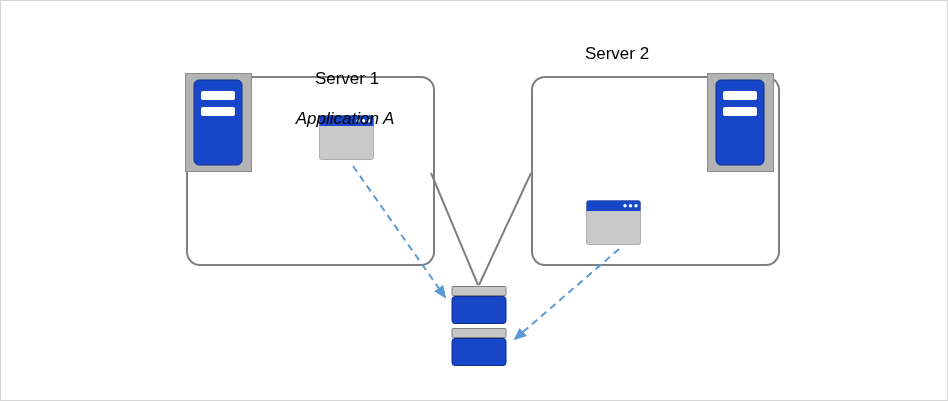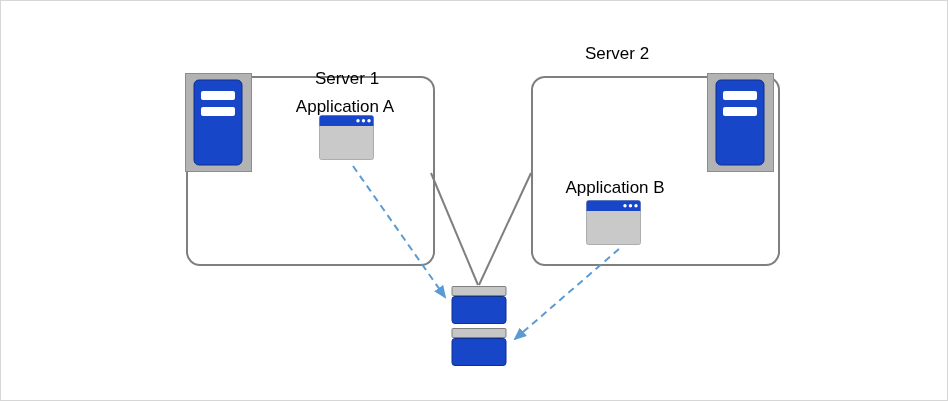--- a/index.html
+++ b/index.html
@@ -29,21 +29,21 @@
   .label {
     position: absolute;
     transform: translateX(-50%);
     white-space: nowrap;
     font-size: 17px;
     line-height: 20px;
     color: #000000;
   }
   #server1-label { left: 346px; top: 40px; margin-top: 28px; }
   #server2-label { left: 616px; top: 43px; }
-  #app-a-label  { left: 344px; top: 96px; }
+  #app-a-label  { left: 344px; top: 108px; font-style: italic; }
   #app-b-label  { left: 614px; top: 177px; }
   #shared-disk-label { left: 478px; top: 371px; }
 
   .icon-wrap { position: absolute; }
   #server1-icon { left: 184px; top: 72px; }
   #server2-icon { left: 706px; top: 72px; }
   #app-a-icon   { left: 318px; top: 114px; }
   #app-b-icon   { left: 585px; top: 199px; }
   #shared-disk-icon { left: 450px; top: 285px; }
 
@@ -117,15 +117,14 @@
       <rect x="1" y="0.5" width="54" height="9" rx="1" fill="#c6c6c6" stroke="#7f7f7f"></rect>
       <rect x="1" y="10.5" width="54" height="27" rx="3" fill="#1747c8" stroke="#0f2f8c"></rect>
       <rect x="1" y="42.5" width="54" height="9" rx="1" fill="#c6c6c6" stroke="#7f7f7f"></rect>
       <rect x="1" y="52.5" width="54" height="27" rx="3" fill="#1747c8" stroke="#0f2f8c"></rect>
     </svg>
   </div>
 
   <div class="label" id="server1-label">Server 1</div>
   <div class="label" id="server2-label">Server 2</div>
   <div class="label" id="app-a-label">Application A</div>
-  <div class="label" id="app-b-label">Application B</div>
 
 </div>
 
 </body></html>

